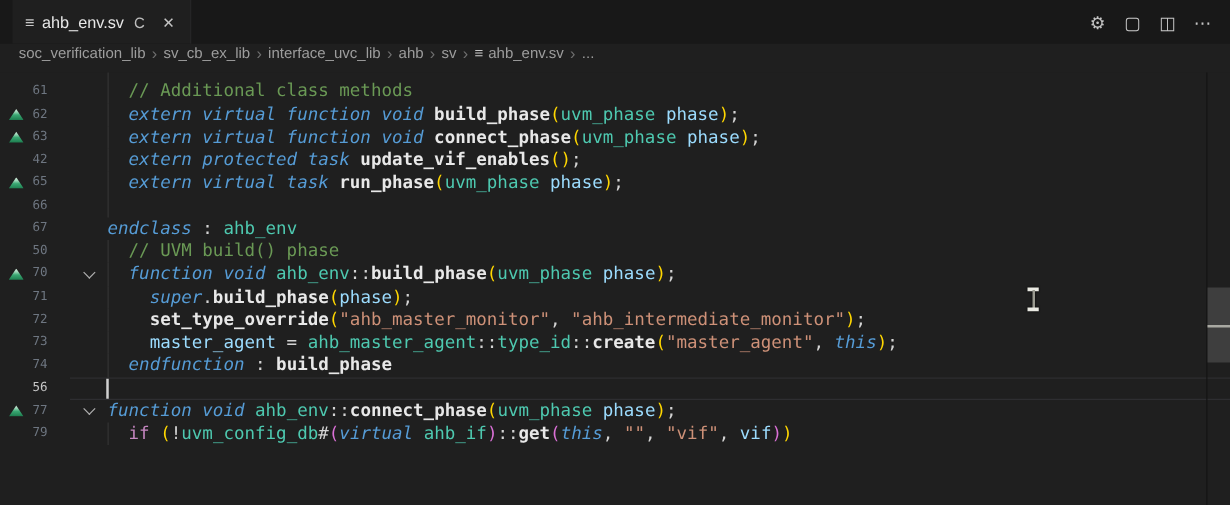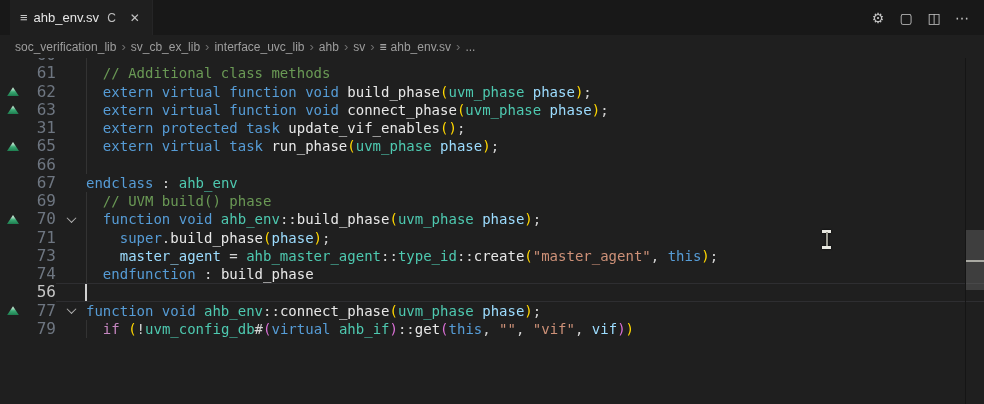--- a/index.html
+++ b/index.html
@@ -19,54 +19,54 @@
   .tab .file-ic { color:#c8c8c8; font-size:13px; }
   .tab .title { color:#e7e7e7; font-size:13px; }
   .tab .badge { color:#bdbdbd; font-size:12px; margin-left:2px; }
   .tab .close { color:#c4c4c4; font-size:12px; margin-left:6px; padding:2px; border-radius:3px; }
   .tab-actions { margin-left:auto; display:flex; align-items:center; gap:4px; padding-right:10px; }
   .tab-actions .act { color:#c4c4c4; font-size:14px; width:24px; height:24px;
                       display:flex; align-items:center; justify-content:center; border-radius:4px; }
 
   
   .breadcrumbs { position:absolute; top:35px; left:0; right:0; height:23px;
-                 background:#1f1f1f; display:flex; align-items:center;
+                 background:#1f1f1f; display:flex; 
                  padding-left:15px; font-size:12px; color:#9d9d9d; white-space:nowrap; }
   .breadcrumbs .sep { color:#6f6f6f; margin:0 5px; font-size:13px; }
   .breadcrumbs .bc-file-ic { color:#c8c8c8; margin-right:4px; font-size:12px; }
   .breadcrumbs .crumb { cursor:pointer; }
 
   
   .editor { position:absolute; top:58px; left:0; right:0; bottom:0;
             background:#1f1f1f; overflow:hidden; }
   .code-scroll { margin-top:-12px; }
   .code-row { display:flex; height:18.25px; position:relative;
               font-family:"DejaVu Sans Mono", monospace; font-size:14px; line-height:18.25px; }
   .cell-glyph { width:26px; display:flex; align-items:center; justify-content:center; flex:none; }
-  .cell-num   { width:30px; flex:none; text-align:right; color:#6e7681; font-size:16px; line-height:18.25px; }
+  .cell-num   { width:30px; flex:none; text-align:left; color:#6e7681; font-size:10px; line-height:18.25px; }
   .cell-fold  { width:30px; flex:none; display:flex; align-items:center; justify-content:center; }
   .cell-content { position:relative; flex:1; white-space:pre; color:#d4d4d4; }
   .indent-guide { position:absolute; left:0; top:0; bottom:0; width:1px; background:#333333; }
 
   .tri-marker { width:12px; height:9px;
                 clip-path:polygon(50% 0, 100% 100%, 0 100%);
                 background:linear-gradient(180deg,#d9ecdf 0%,#9fd8ba 28%,#3aa873 55%,#1d7d4f 100%); }
   .fold-chevron { width:7px; height:7px; border-right:1.6px solid #b0b0b0;
                   border-bottom:1.6px solid #b0b0b0; transform:rotate(45deg) translate(-1px,-1px); }
 
   .active-line-box { position:absolute; left:56px; right:0; top:0; bottom:0;
                      border-top:1px solid #2e2e31; border-bottom:1px solid #2e2e31; pointer-events:none; }
   .active .cell-num { color:#c6c6c6; }
   .caret { position:absolute; left:-1px; top:1px; bottom:1px; width:2px; background:#d0d0d0; }
 
   
-  .c-kw  { color:#569cd6; }
+  .c-kw  { color:#569cd6;font-style:italic; }
   .c-ctl { color:#c586c0; }
   .c-type{ color:#4ec9b0; }
-  .c-fn  { color:#e8e8e8; font-weight:normal; }
+  .c-fn  { color:#e8e8e8; font-weight:bold; }
   .c-var { color:#9cdcfe; }
   .c-str { color:#ce9178; }
   .c-cmt { color:#6a9955; }
   .c-pun { color:#d4d4d4; }
   .c-par { color:#ffd700; }
   .c-par2{ color:#da70d6; }
 
   
   .minimap-seam { position:absolute; left:965px; top:58px; bottom:0; width:1px; background:#151515; }
   .scrollbar { position:absolute; right:0; top:58px; bottom:0; width:18px; }
@@ -141,21 +141,21 @@
         <div class="code-row">
           <div class="cell-glyph">
             <span class="tri-marker"></span>
           </div>
           <div class="cell-num">63</div>
           <div class="cell-fold"></div>
           <div class="cell-content"><span class="indent-guide"></span><span class="c-kw">  extern virtual function void </span><span class="c-fn">connect_phase</span><span class="c-par">(</span><span class="c-type">uvm_phase</span><span class="c-pun"> </span><span class="c-var">phase</span><span class="c-par">)</span><span class="c-pun">;</span></div>
         </div>
         <div class="code-row">
           <div class="cell-glyph"></div>
-          <div class="cell-num">31</div>
+          <div class="cell-num">42</div>
           <div class="cell-fold"></div>
           <div class="cell-content"><span class="indent-guide"></span><span class="c-kw">  extern protected task </span><span class="c-fn">update_vif_enables</span><span class="c-par">()</span><span class="c-pun">;</span></div>
         </div>
         <div class="code-row">
           <div class="cell-glyph">
             <span class="tri-marker"></span>
           </div>
           <div class="cell-num">65</div>
           <div class="cell-fold"></div>
           <div class="cell-content"><span class="indent-guide"></span><span class="c-kw">  extern virtual task </span><span class="c-fn">run_phase</span><span class="c-par">(</span><span class="c-type">uvm_phase</span><span class="c-pun"> </span><span class="c-var">phase</span><span class="c-par">)</span><span class="c-pun">;</span></div>
@@ -167,39 +167,45 @@
           <div class="cell-content"><span class="indent-guide"></span></div>
         </div>
         <div class="code-row">
           <div class="cell-glyph"></div>
           <div class="cell-num">67</div>
           <div class="cell-fold"></div>
           <div class="cell-content"><span class="c-kw">endclass</span><span class="c-pun"> : </span><span class="c-type">ahb_env</span></div>
         </div>
         <div class="code-row">
           <div class="cell-glyph"></div>
-          <div class="cell-num">69</div>
+          <div class="cell-num">50</div>
           <div class="cell-fold"></div>
           <div class="cell-content"><span class="indent-guide"></span><span class="c-cmt">  // UVM build() phase</span></div>
         </div>
         <div class="code-row">
           <div class="cell-glyph">
             <span class="tri-marker"></span>
           </div>
           <div class="cell-num">70</div>
           <div class="cell-fold">
             <span class="fold-chevron"></span>
           </div>
           <div class="cell-content"><span class="indent-guide"></span><span class="c-kw">  function void </span><span class="c-type">ahb_env</span><span class="c-pun">::</span><span class="c-fn">build_phase</span><span class="c-par">(</span><span class="c-type">uvm_phase</span><span class="c-pun"> </span><span class="c-var">phase</span><span class="c-par">)</span><span class="c-pun">;</span></div>
         </div>
         <div class="code-row">
           <div class="cell-glyph"></div>
           <div class="cell-num">71</div>
           <div class="cell-fold"></div>
           <div class="cell-content"><span class="indent-guide"></span><span class="c-kw">    super</span><span class="c-pun">.</span><span class="c-fn">build_phase</span><span class="c-par">(</span><span class="c-var">phase</span><span class="c-par">)</span><span class="c-pun">;</span></div>
+        </div>
+        <div class="code-row">
+          <div class="cell-glyph"></div>
+          <div class="cell-num">72</div>
+          <div class="cell-fold"></div>
+          <div class="cell-content"><span class="indent-guide"></span><span class="c-fn">    set_type_override</span><span class="c-par">(</span><span class="c-str">"ahb_master_monitor"</span><span class="c-pun">, </span><span class="c-str">"ahb_intermediate_monitor"</span><span class="c-par">)</span><span class="c-pun">;</span></div>
         </div>
         <div class="code-row">
           <div class="cell-glyph"></div>
           <div class="cell-num">73</div>
           <div class="cell-fold"></div>
           <div class="cell-content"><span class="indent-guide"></span><span class="c-var">    master_agent</span><span class="c-pun"> = </span><span class="c-type">ahb_master_agent</span><span class="c-pun">::</span><span class="c-type">type_id</span><span class="c-pun">::</span><span class="c-fn">create</span><span class="c-par">(</span><span class="c-str">"master_agent"</span><span class="c-pun">, </span><span class="c-kw">this</span><span class="c-par">)</span><span class="c-pun">;</span></div>
         </div>
         <div class="code-row">
           <div class="cell-glyph"></div>
           <div class="cell-num">74</div>

